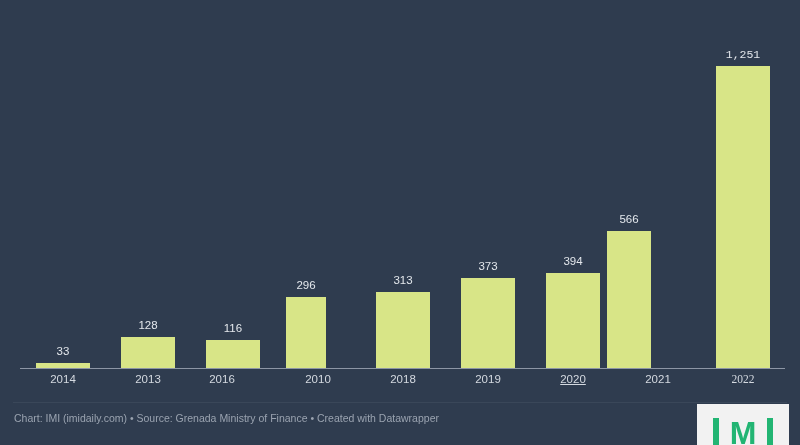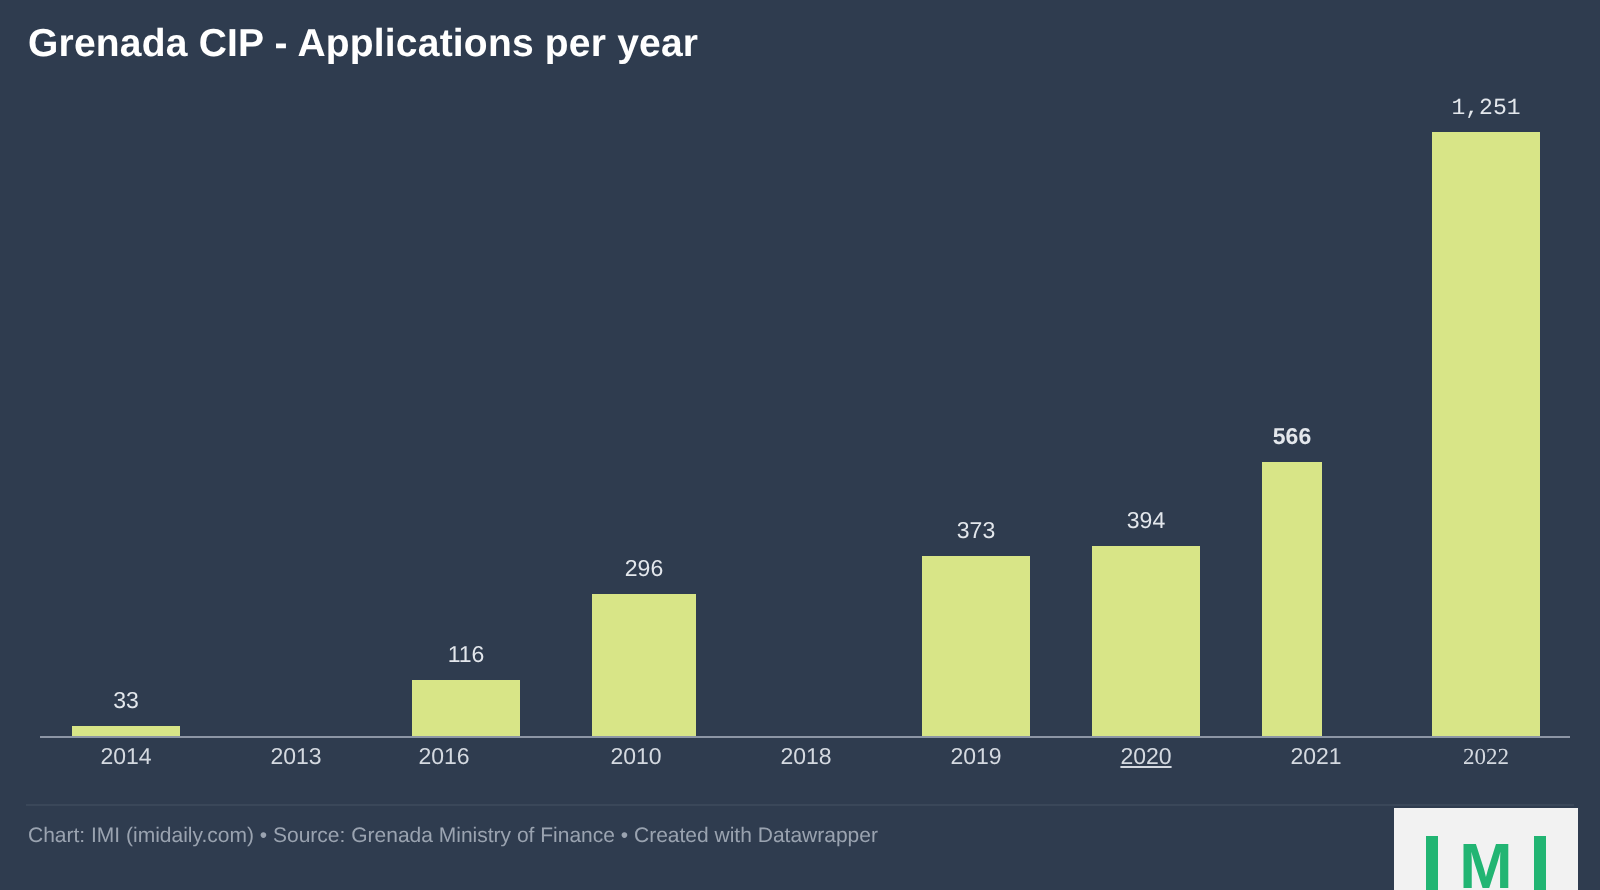--- a/index.html
+++ b/index.html
@@ -160,45 +160,52 @@
     width: 6px;
     height: 5px;
     background: #f2f2f2;
   }
 </style>
 </head>
 <body>
 
 <div class="chart-root">
 
-  <div class="chart-title">Grenada CIP - Applications per year</div>
 
   <div class="plot-area">
     <div class="bars-layer">
         <div class="bar-group" style="left: 36px; width: 54px; height: 25px;">
           <div class="bar-rect" style="height: 5px;"></div>
           <div class="bar-value" style="bottom: 11px;">33</div>
         </div>
+        <div class="bar-group" style="left: 121px; width: 54px; height: 51px;">
+          <div class="bar-rect" style="height: 31px;"></div>
+          <div class="bar-value" style="bottom: 37px;">128</div>
+        </div>
         <div class="bar-group" style="left: 206px; width: 54px; height: 48px;">
           <div class="bar-rect" style="height: 28px;"></div>
           <div class="bar-value" style="bottom: 34px;">116</div>
         </div>
-        <div class="bar-group" style="left: 296px; width: 40px; height: 91px; padding-left: 12px;">
+        <div class="bar-group" style="left: 286px; width: 40px; height: 91px;">
           <div class="bar-rect" style="height: 71px;"></div>
           <div class="bar-value" style="bottom: 77px;">296</div>
+        </div>
+        <div class="bar-group" style="left: 376px; width: 54px; height: 96px;">
+          <div class="bar-rect" style="height: 76px;"></div>
+          <div class="bar-value" style="bottom: 82px;">313</div>
         </div>
         <div class="bar-group" style="left: 461px; width: 54px; height: 110px;">
           <div class="bar-rect" style="height: 90px;"></div>
           <div class="bar-value" style="bottom: 96px;">373</div>
         </div>
         <div class="bar-group" style="left: 546px; width: 54px; height: 115px;">
           <div class="bar-rect" style="height: 95px;"></div>
           <div class="bar-value" style="bottom: 101px;">394</div>
         </div>
-        <div class="bar-group" style="left: 631px; width: 30px; height: 157px; font-weight: bold;">
+        <div class="bar-group" style="left: 607px; width: 44px; height: 157px;">
           <div class="bar-rect" style="height: 137px;"></div>
           <div class="bar-value" style="bottom: 143px;">566</div>
         </div>
         <div class="bar-group" style="left: 716px; width: 54px; height: 322px;">
           <div class="bar-rect" style="height: 302px;"></div>
           <div class="bar-value" style="bottom: 308px; font-family: Liberation Mono, monospace;">1,251</div>
         </div>
       </div>
     <div class="baseline"></div>
   </div>

